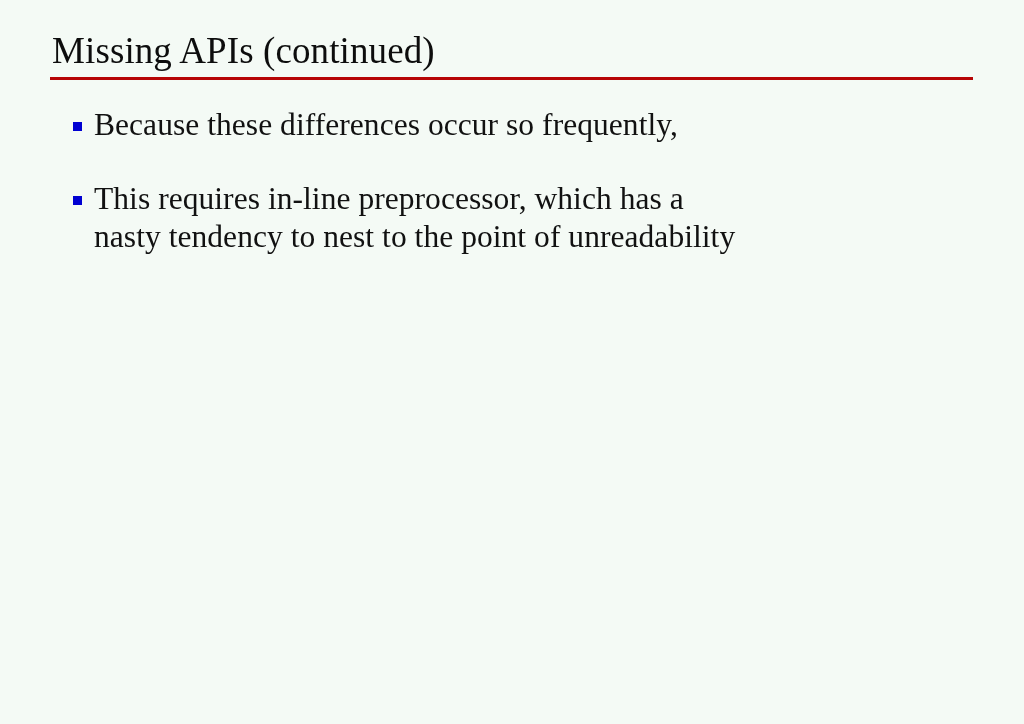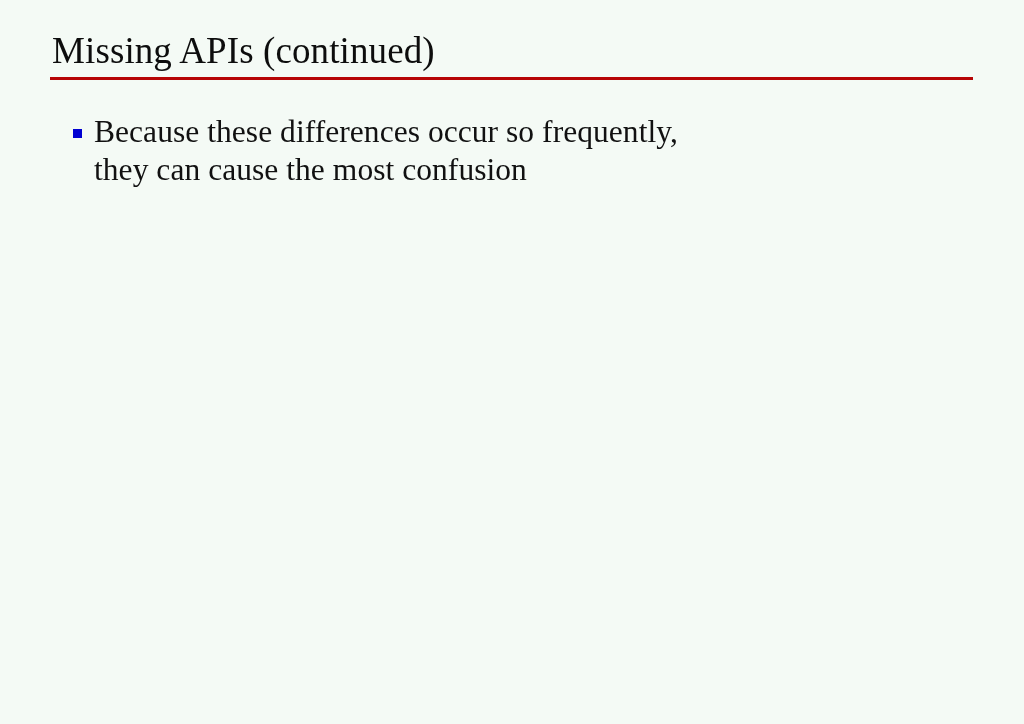--- a/index.html
+++ b/index.html
@@ -38,21 +38,21 @@
     position: absolute;
     left: 50px;
     top: 77px;
     width: 923px;
     height: 3px;
     background: #b60505;
   }
   .bullet-list {
     position: absolute;
     left: 73px;
-    top: 113px;
+    top: 106px;
     width: 900px;
     margin: 0;
     padding: 0;
     list-style: none;
   }
   .bullet-item {
     position: relative;
     padding-left: 21px;
     margin-bottom: 36px;
   }
@@ -89,21 +89,27 @@
   <h1 class="slide-title">Missing APIs (continued)</h1>
 
   <div class="title-rule"></div>
 
   <ul class="bullet-list">
 
     <li class="bullet-item">
       <span class="bullet-marker"></span>
       <span class="bullet-text">
         <span class="bullet-line">Because these differences occur so frequently,</span>
-        <span class="bullet-line">they can cause the most confusion</span>
       </span>
     </li>
 
 
+    <li class="bullet-item">
+      <span class="bullet-marker"></span>
+      <span class="bullet-text">
+        <span class="bullet-line">This requires in-line preprocessor, which has a</span>
+        <span class="bullet-line">nasty tendency to nest to the point of unreadability</span>
+      </span>
+    </li>
 
   </ul>
 
 </div>
 
 </body></html>

